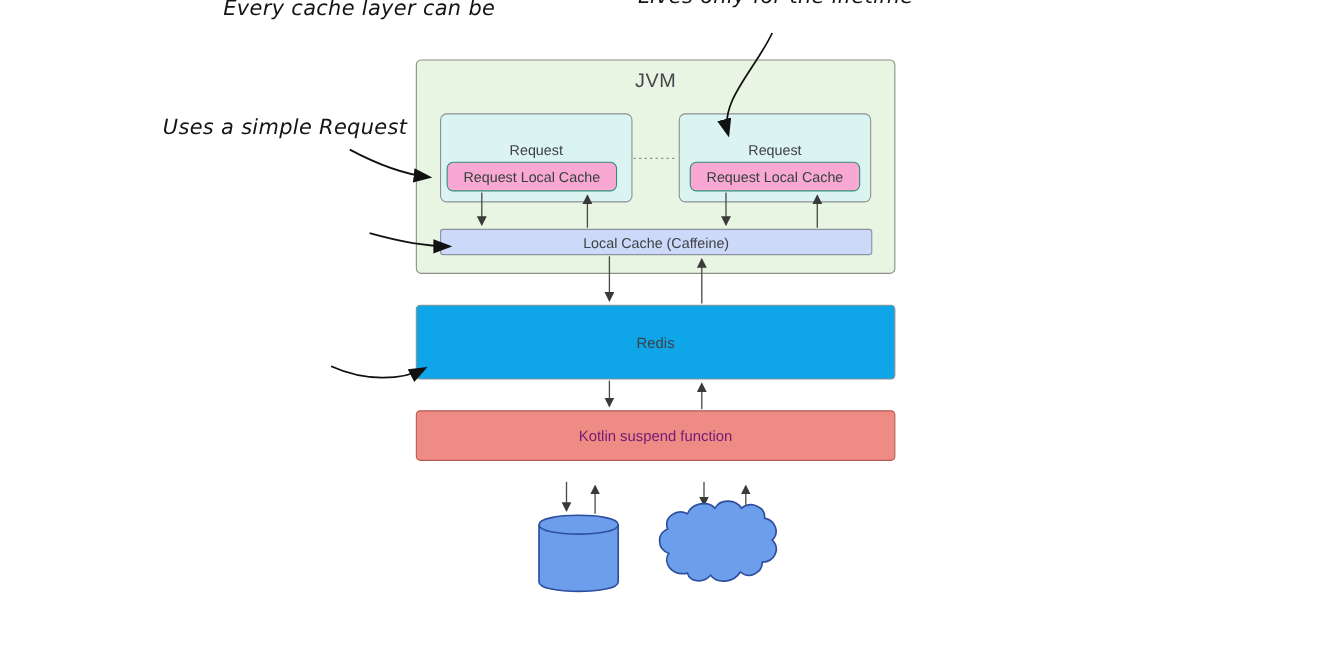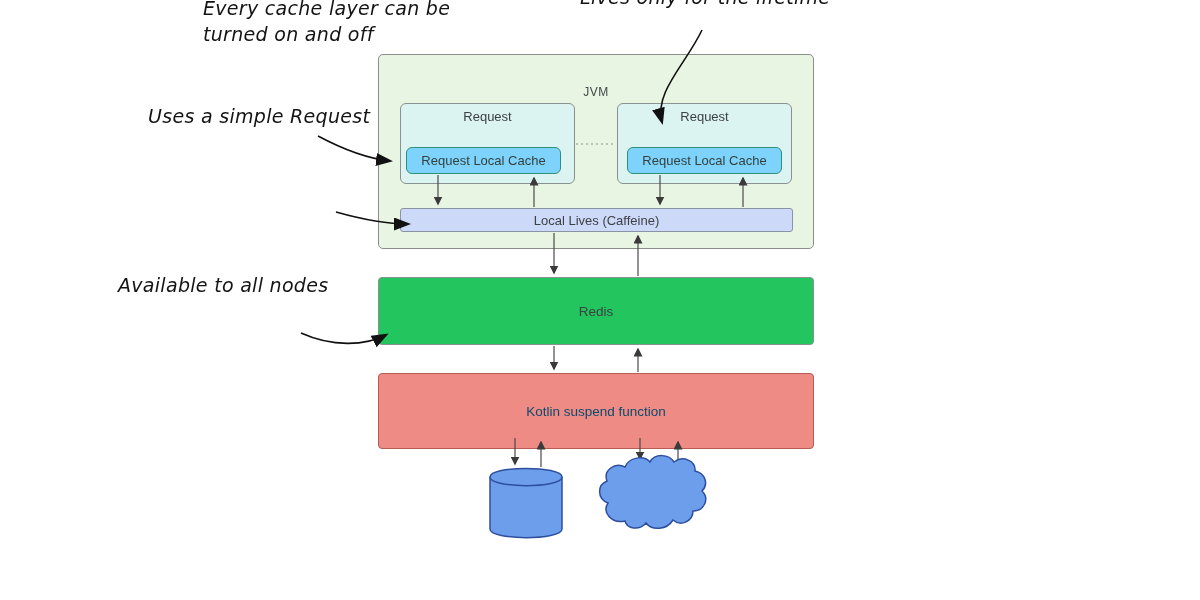--- a/index.html
+++ b/index.html
@@ -12,49 +12,49 @@
     position:absolute;box-sizing:border-box;display:flex;
     align-items:center;justify-content:center;
     font-size:13px;color:#3d4145;
   }
   .jvm-box{
     left:378px;top:54px;width:436px;height:195px;
     background:#e8f5e2;border:1.5px solid #8a8f8a;border-radius:5px;
   }
   .jvm-label{
     position:absolute;left:378px;top:63px;width:436px;text-align:center;
-    font-size:12px;color:#43474b;letter-spacing:0.5px;margin-top:22px;
+    font-size:18px;color:#43474b;letter-spacing:0.5px;
   }
   .request-box{
     top:103px;width:175px;height:81px;
     background:#dcf4f1;border:1.5px solid #8a9191;border-radius:6px;
-    align-items:flex-start;justify-content:center;padding-top:5px;
+    align-items:flex-start;justify-content:center;padding-top:25px;
   }
   .request-left{left:400px;}
   .request-right{left:617px;}
   .rlc-box{
     top:147px;width:155px;height:27px;
-    background:#7dd3fc;border:1.5px solid #2f8f77;border-radius:6px;
+    background:#f9a8d4;border:1.5px solid #2f8f77;border-radius:6px;
     color:#33403c;
   }
   .rlc-left{left:406px;}
   .rlc-right{left:627px;}
   .caffeine-bar{
     left:400px;top:208px;width:393px;height:24px;
     background:#cdd9f8;border:1.5px solid #8b92a4;border-radius:3px;
   }
   .redis-box{
     left:378px;top:277px;width:436px;height:68px;
-    background:#22c55e;border:1.5px solid #8a9191;border-radius:4px;
+    background:#0ea5e9;border:1.5px solid #8a9191;border-radius:4px;
     font-size:13.5px;
   }
   .kotlin-box{
-    left:378px;top:373px;width:436px;height:76px;
+    left:378px;top:373px;width:436px;height:46px;
     background:#ee8b84;border:1.5px solid #b65c54;border-radius:4px;
-    font-size:13.5px;color:#0c4a6e;
+    font-size:13.5px;color:#701a75;
   }
   .db-label{
     left:490px;top:492px;width:72px;text-align:center;
     position:absolute;font-size:13px;color:#26344e;
   }
   .service-label{
     left:608px;top:480px;width:92px;text-align:center;
     position:absolute;font-size:13px;color:#31404e;
   }
   
@@ -88,46 +88,44 @@
   </div>
 
   <div class="box rlc-box rlc-left">
     <span>Request Local Cache</span>
   </div>
   <div class="box rlc-box rlc-right">
     <span>Request Local Cache</span>
   </div>
 
   <div class="box caffeine-bar">
-    <span>Local Lives (Caffeine)</span>
+    <span>Local Cache (Caffeine)</span>
   </div>
 
   <div class="box redis-box">
     <span>Redis</span>
   </div>
 
   <div class="box kotlin-box">
     <span>Kotlin suspend function</span>
   </div>
 
   <div class="db-label">Database</div>
   <div class="service-label">Service</div>
 
   <div class="note note-toggle">
     <span>Every cache layer can be</span>
-    <span>turned on and off</span>
   </div>
   <div class="note note-lifetime">
     <span>Lives only for the lifetime</span>
   </div>
   <div class="note note-hashmap">
     <span>Uses a simple Request</span>
   </div>
   <div class="note note-redis">
-    <span>Available to all nodes</span>
   </div>
 
   <svg class="overlay" viewBox="0 0 1200 600">
     <defs>
       <marker id="ah" markerUnits="userSpaceOnUse" markerWidth="9" markerHeight="9" refX="7.5" refY="4.5" orient="auto">
         <path d="M0,0 L9,4.5 L0,9 Z" fill="#3a3a3a"></path>
       </marker>
       <marker id="ahBig" markerUnits="userSpaceOnUse" markerWidth="17" markerHeight="13" refX="14" refY="6.5" orient="auto">
         <path d="M0,0 L17,6.5 L0,13 Z" fill="#111111"></path>
       </marker>

